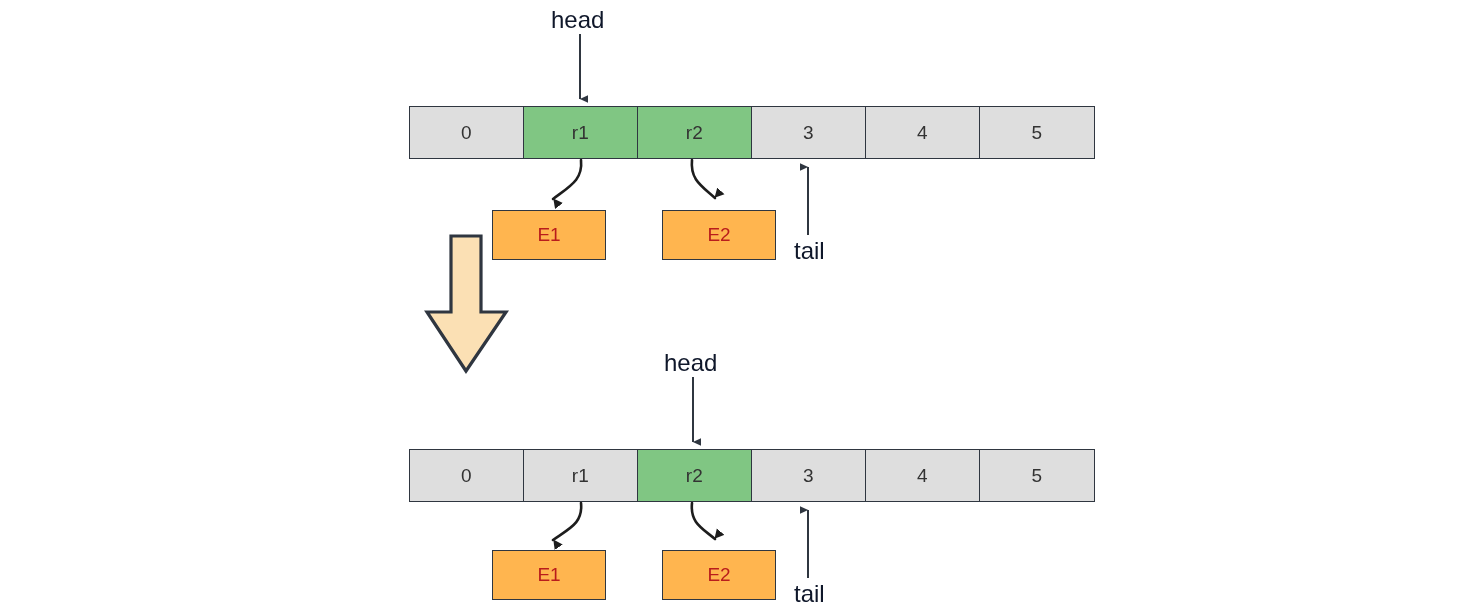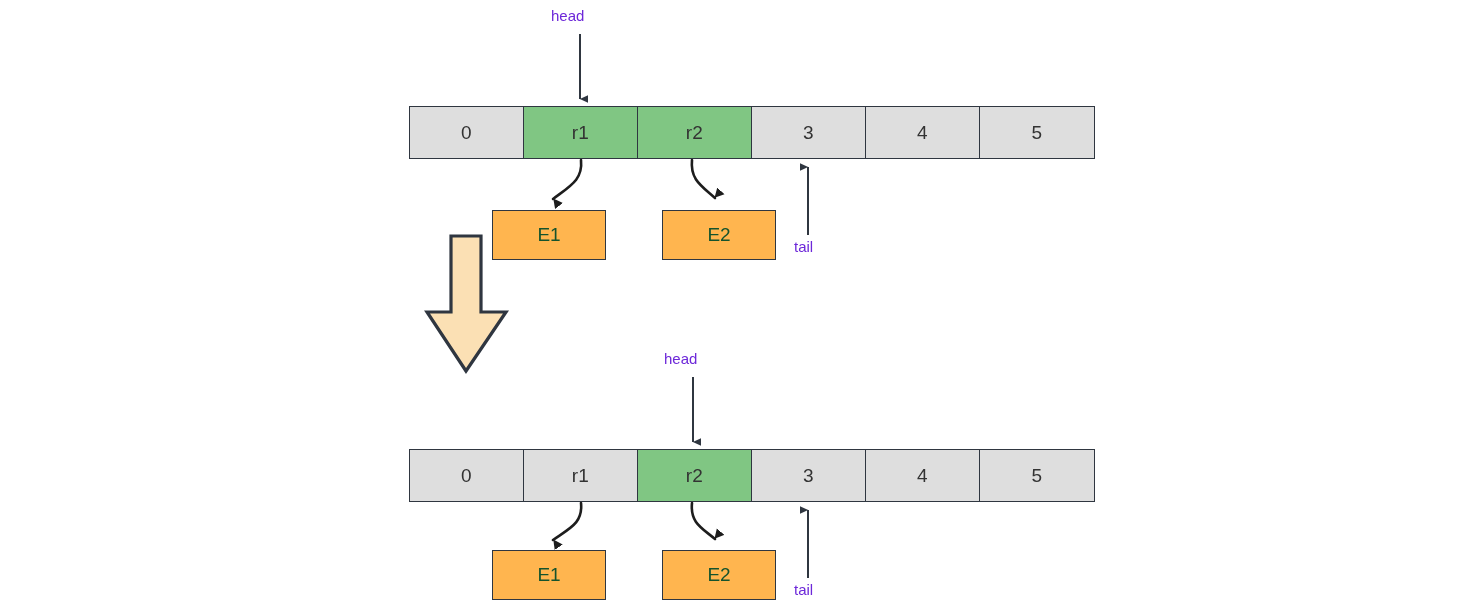--- a/index.html
+++ b/index.html
@@ -40,26 +40,26 @@
   .cell.green { background: #80c683; }
   .ebox {
     position: absolute;
     box-sizing: border-box;
     border: 1.6px solid #2f3640;
     background: #ffb54f;
     display: flex;
     align-items: center;
     justify-content: center;
     font-size: 19px;
-    color: #14532d;
+    color: #b91c1c;
   }
   .lbl {
     position: absolute;
-    font-size: 15px;
-    color: #6d28d9;
+    font-size: 24px;
+    color: #0f172a;
     white-space: nowrap;
     line-height: 1;
   }
 </style>
 </head>
 <body>
 
 <div id="canvas">
 
   <svg class="svg-layer" viewBox="0 0 1482 613" xmlns="http://www.w3.org/2000/svg">

